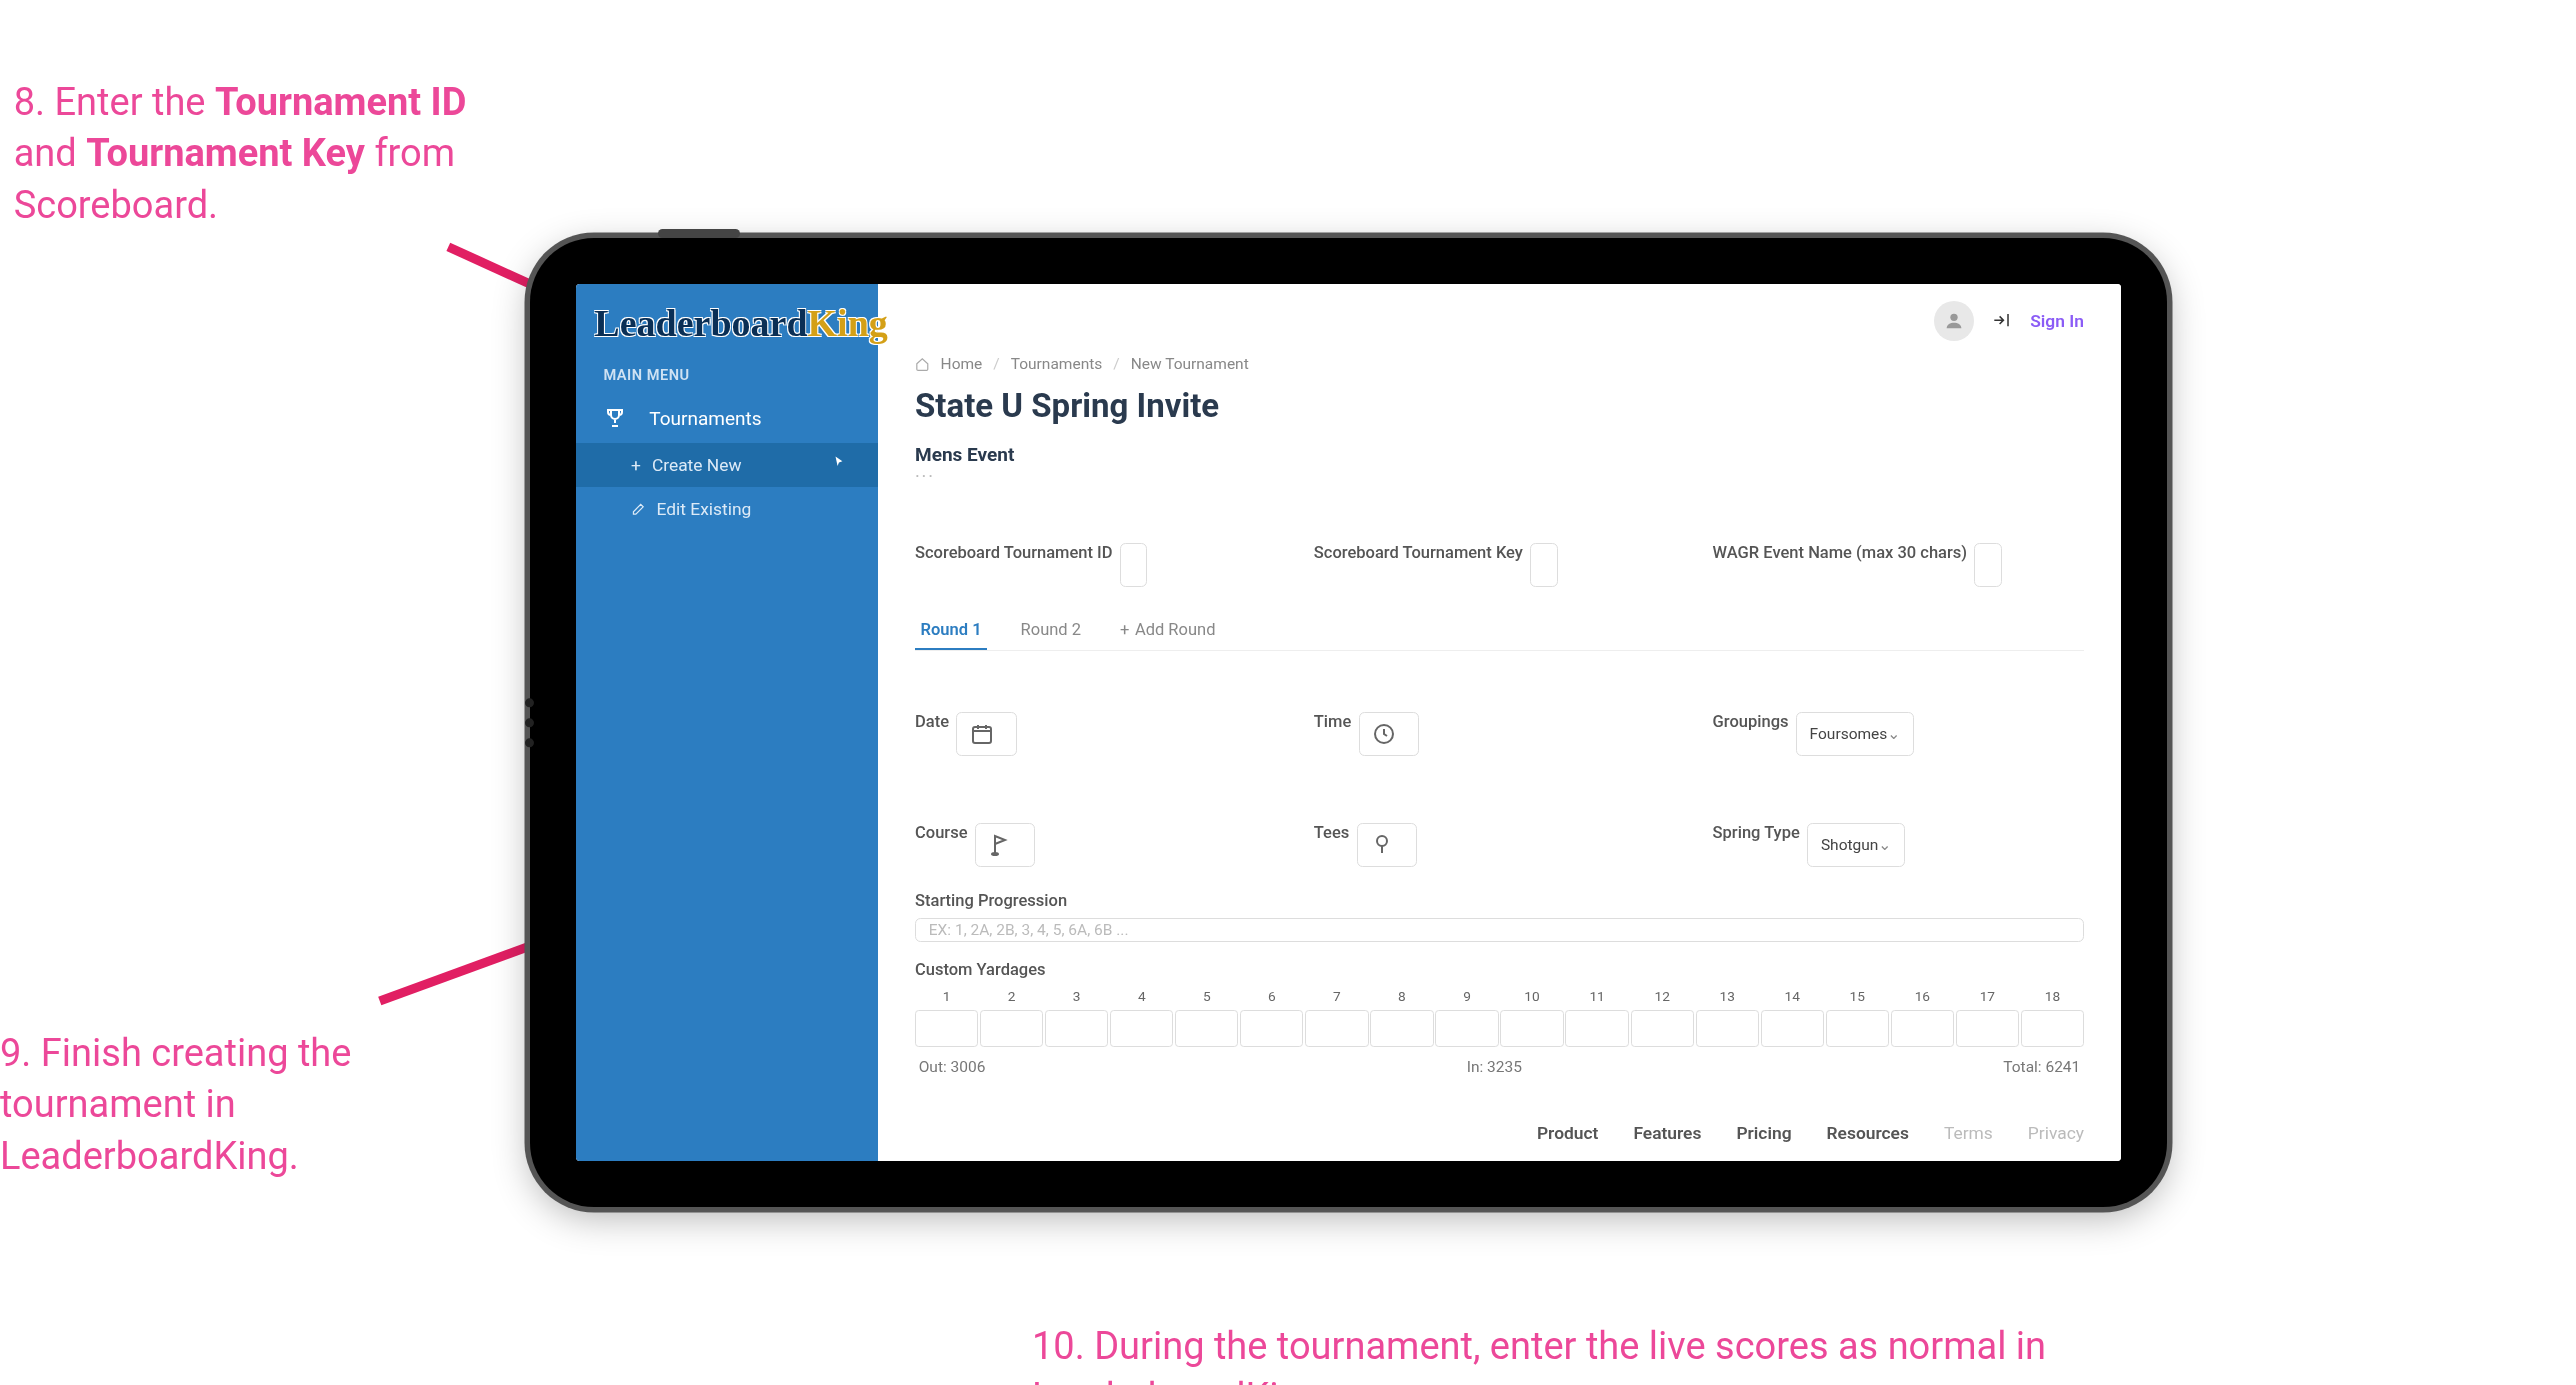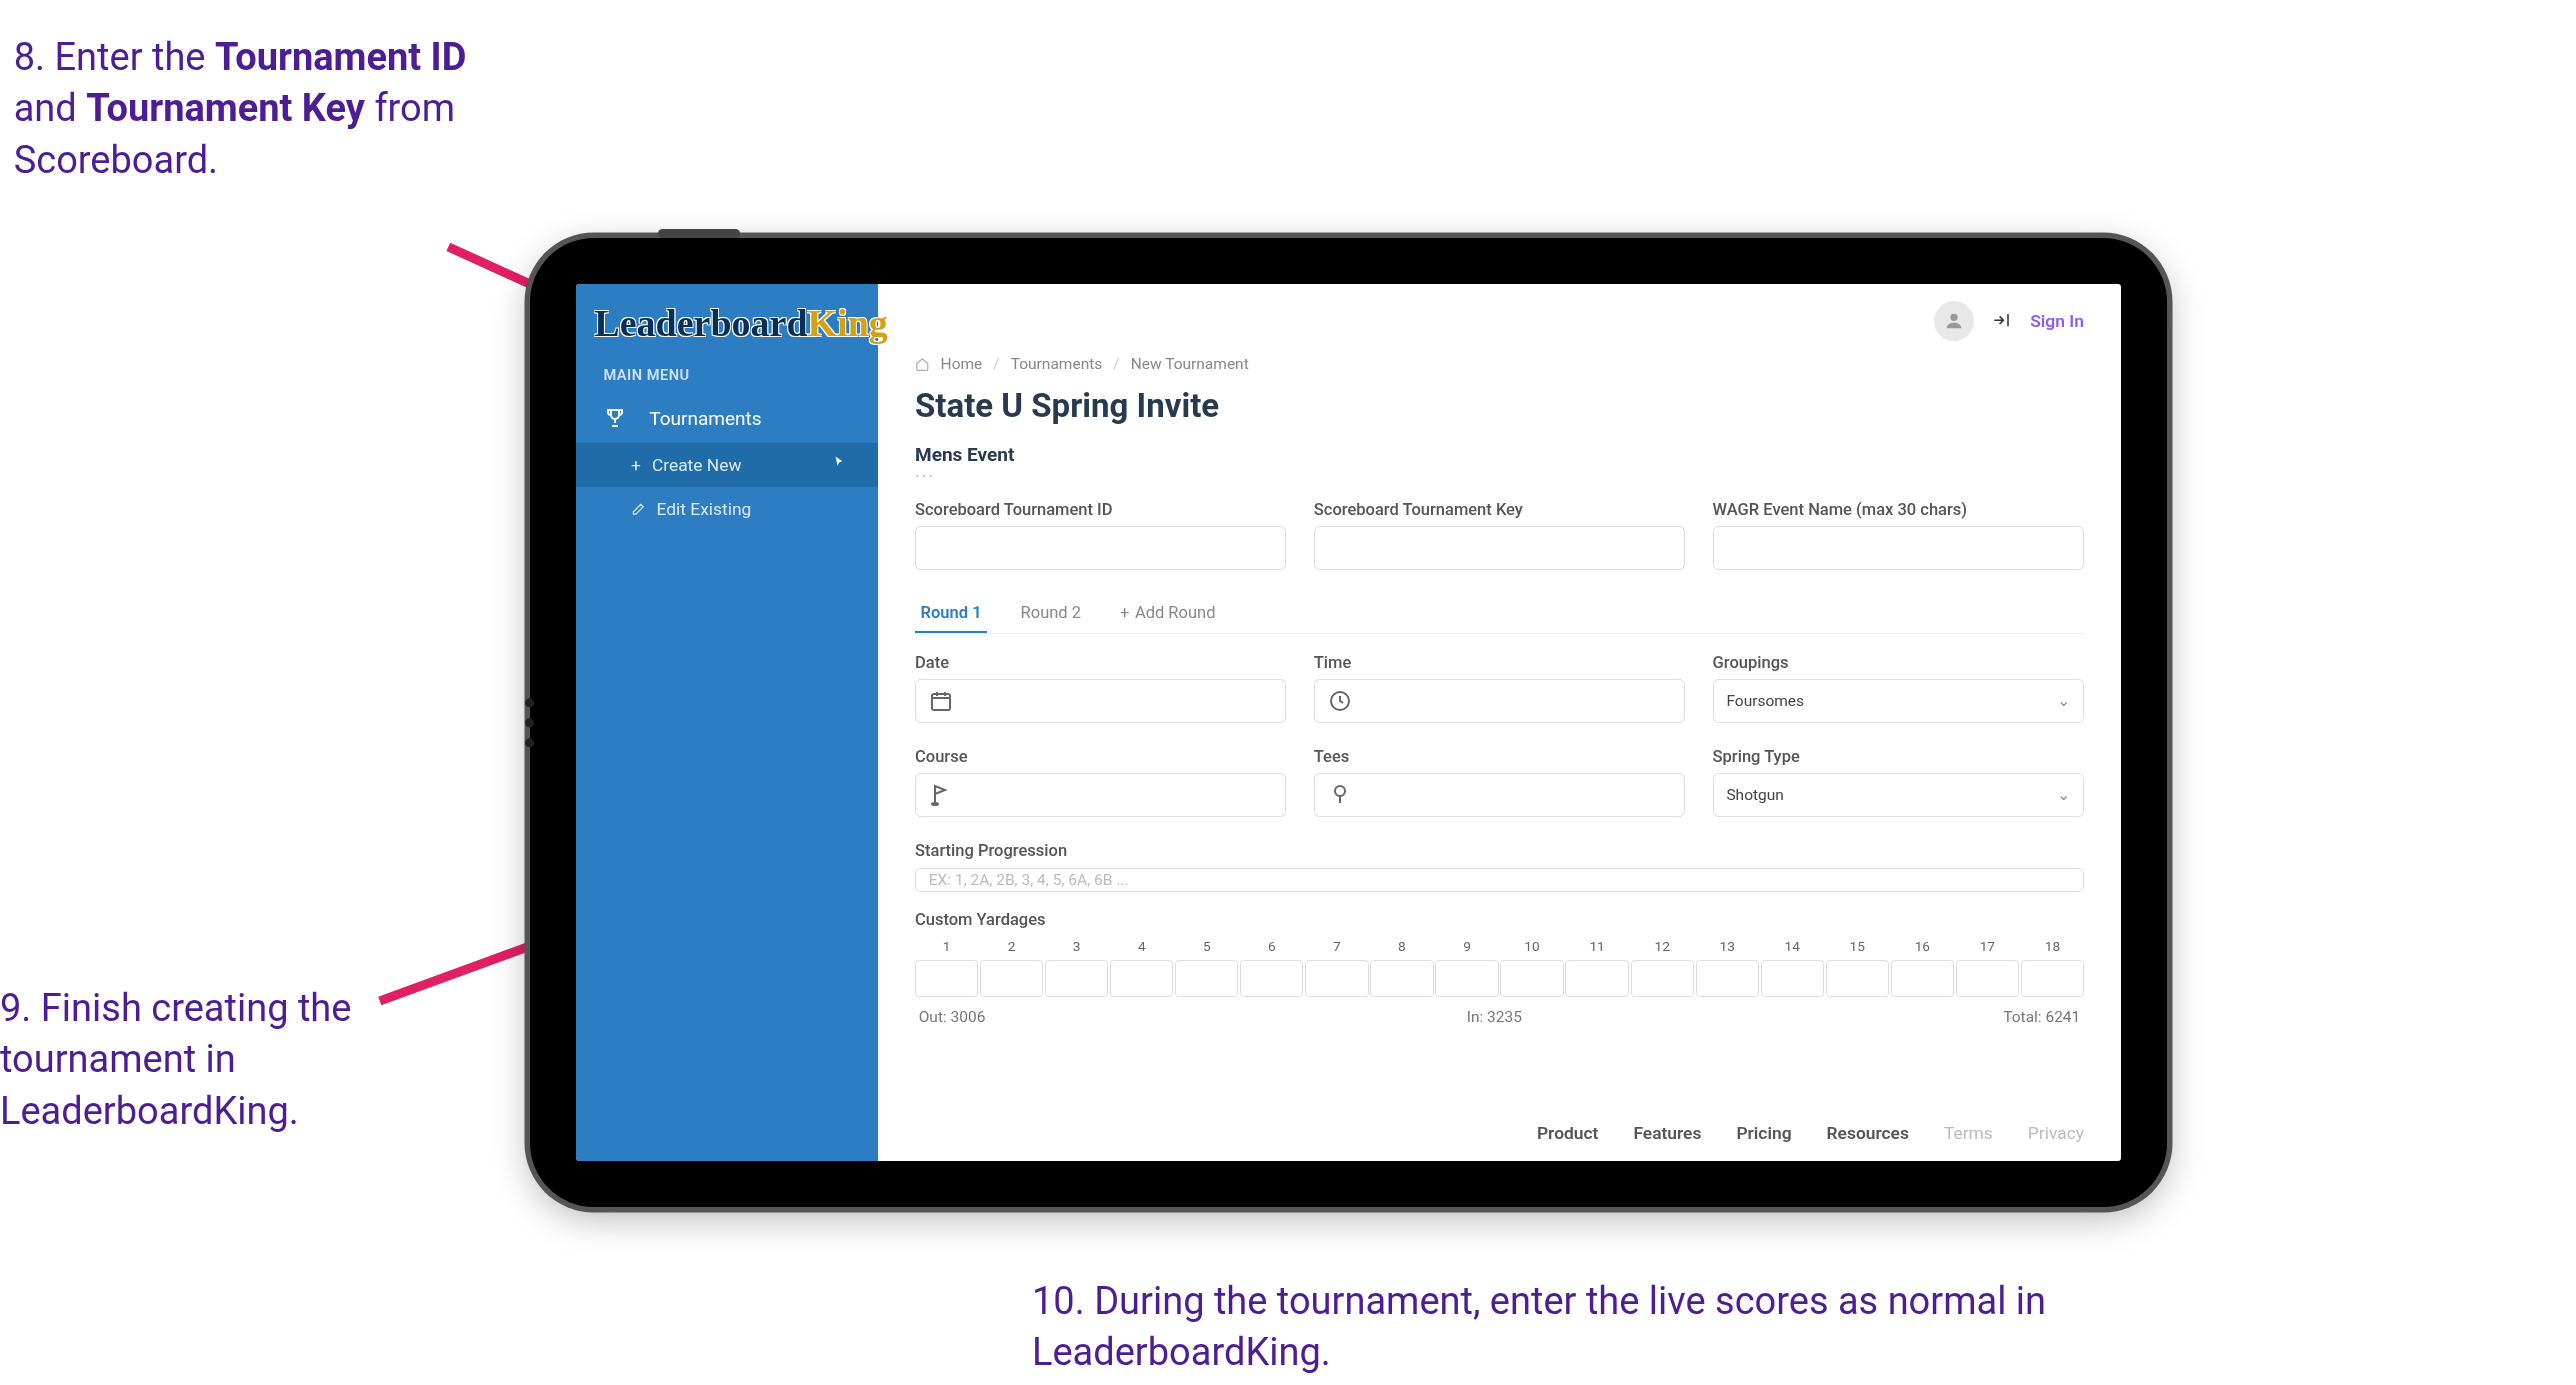--- a/index.html
+++ b/index.html
@@ -6,21 +6,21 @@
   body {
     font-family: -apple-system, BlinkMacSystemFont, "Segoe UI", Roboto, Arial, sans-serif;
     background: #fff;
     width: 2576px;
     height: 1385px;
     position: relative;
     overflow: hidden;
   }
 
   
-  .step { position: absolute; font-size: 38px; color: #4c1d95; line-height: 1.35; }
+  .step { position: absolute; font-size: 38px; color: #ec4899; line-height: 1.35; margin-top: 45px; }
   .step b { font-weight: 700; }
   .step8 { top: 32px; left: 13.7px; width: 512px; }
   .step9 { top: 983px; left: 0; width: 366px; }
   .step10 { top: 1276px; left: 1032px; width: 1189px; }
 
   
   .arrows { position: absolute; top: 0; left: 0; width: 2576px; height: 1385px; pointer-events: none; }
 
   
   .tablet {
@@ -82,21 +82,21 @@
 
   .content { padding: 0 37px 18.3px; flex: 1; }
   .breadcrumb { display: flex; align-items: center; gap: 11px; font-size: 15.5px; color: #888; padding: 7.3px 0 12.8px; }
   .breadcrumb .sep { color: #ccc; }
   .page-title { font-size: 33px; font-weight: 700; color: #2a3a4e; padding-bottom: 12.8px; }
   .event-row { display: flex; justify-content: space-between; padding: 5.5px 0 12.8px; flex-direction: column; }
   .event-name { font-size: 19px; font-weight: 700; color: #2a3a4e; }
   .ellipsis { color: #bbb; font-size: 18.3px; letter-spacing: 1.8px; cursor: pointer; }
 
   .form-row { display: flex; gap: 27.4px; margin-bottom: 24px; }
-  .form-col { flex: 1; display: flex; flex-direction: column; gap: 7.3px; }
+  .form-col { flex: 1; display: flex; flex-direction: row; gap: 7.3px; margin-top: 43px; }
   .form-label { font-size: 16.5px; color: #555; font-weight: 500; }
   .form-input, .form-select {
     height: 44px; border: 0.9px solid #ddd; border-radius: 5.5px; background: #fff;
     display: flex; align-items: center; padding: 0 12.8px; font-size: 15.5px; color: #444;
     position: relative;
   }
   .form-select .chev { margin-left: auto; color: #888; }
   .input-icon { width: 24px; height: 24px; margin-right: 9.1px; color: #888; flex-shrink: 0; }
 
   

